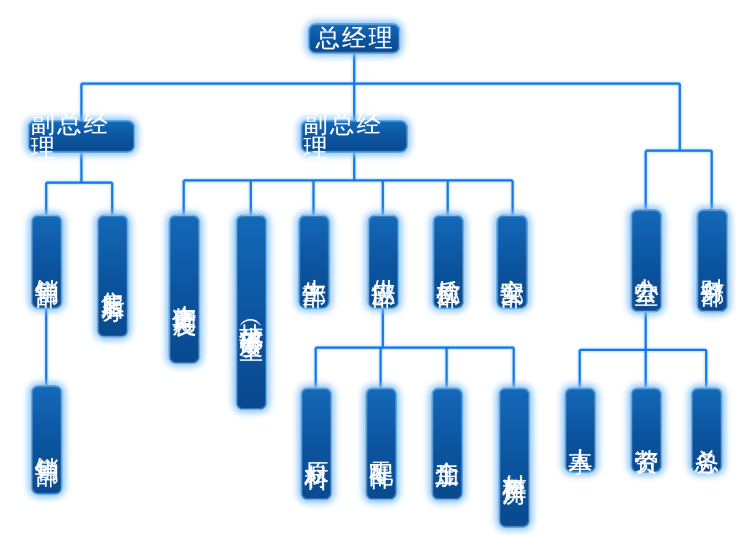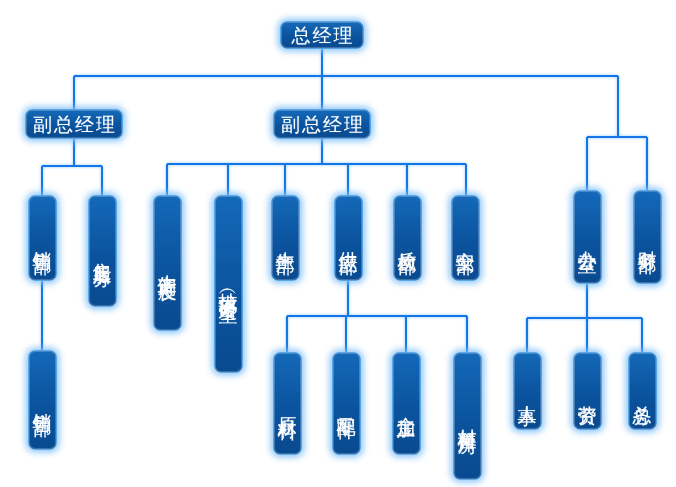--- a/index.html
+++ b/index.html
@@ -8,21 +8,21 @@
   }
   svg.connectors{position:absolute;left:0;top:0;width:676px;height:487px;
     filter:drop-shadow(0 0 1.5px rgba(130,190,245,.9));}
   .connectors path{stroke:#1377e8;stroke-width:2;fill:none;}
   .node{
     position:absolute;display:flex;align-items:center;justify-content:center;
     color:#ffffff;
     background:linear-gradient(180deg,#1469b8 0%,#0b539e 55%,#094a8f 100%);
     border:1px solid #5aa7e8;border-radius:7px;
     box-shadow:inset 0 0 0 1px rgba(255,255,255,.22),0 0 6px 2.5px rgba(125,190,248,.85);
-    font-size:19px;line-height:1;box-sizing:border-box;
+    font-size:22px;line-height:1;box-sizing:border-box;
     text-shadow:0 0 1px rgba(255,255,255,.35);
   }
   .node.h{letter-spacing:2px;padding-left:2px;}
   .node.v{writing-mode:vertical-rl;letter-spacing:2px;padding-top:2px;}
 </style>
 </head>
 <body>
 
 <div class="canvas">
 

